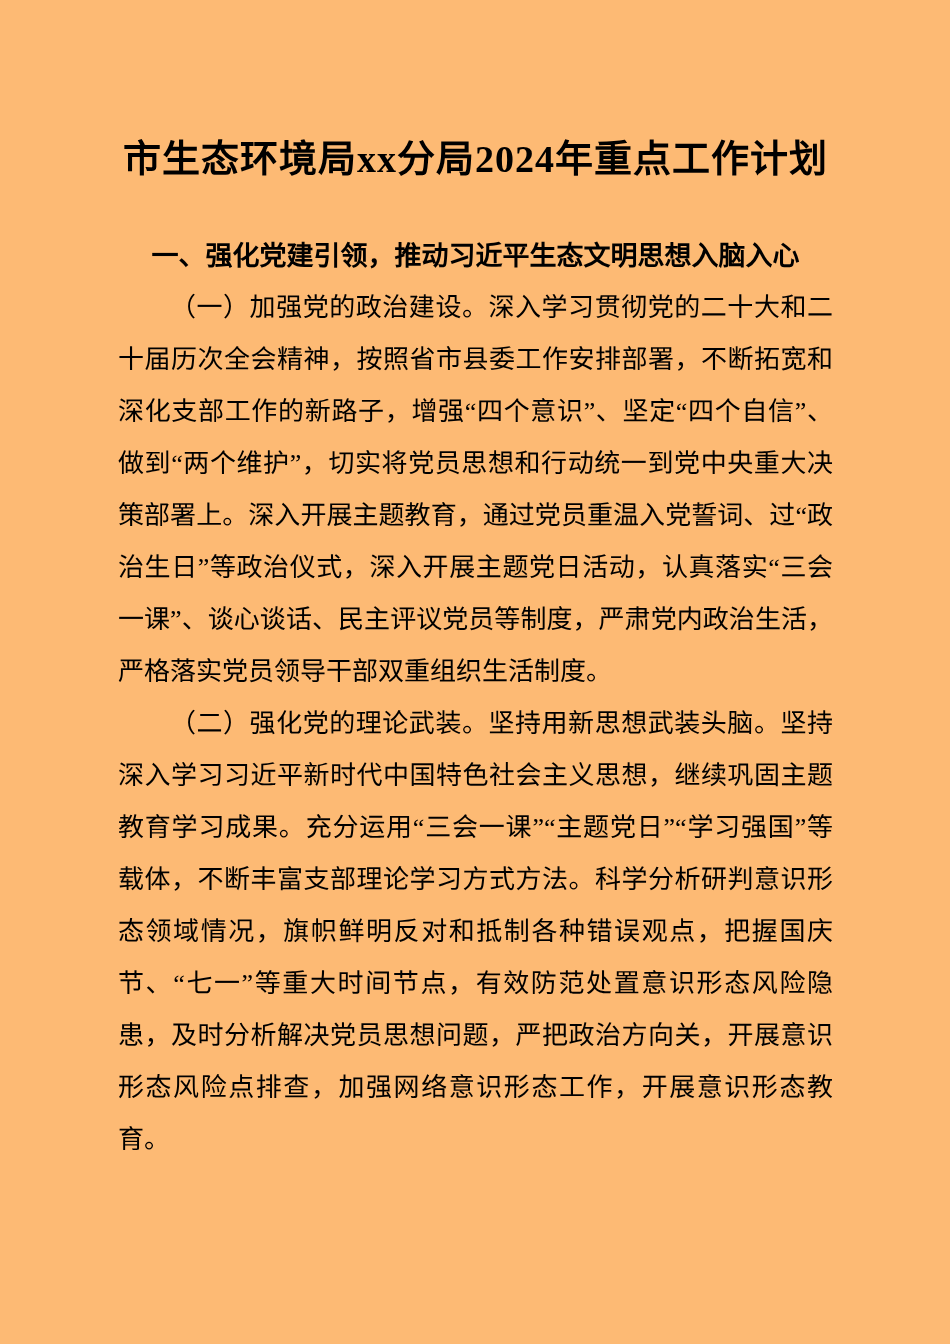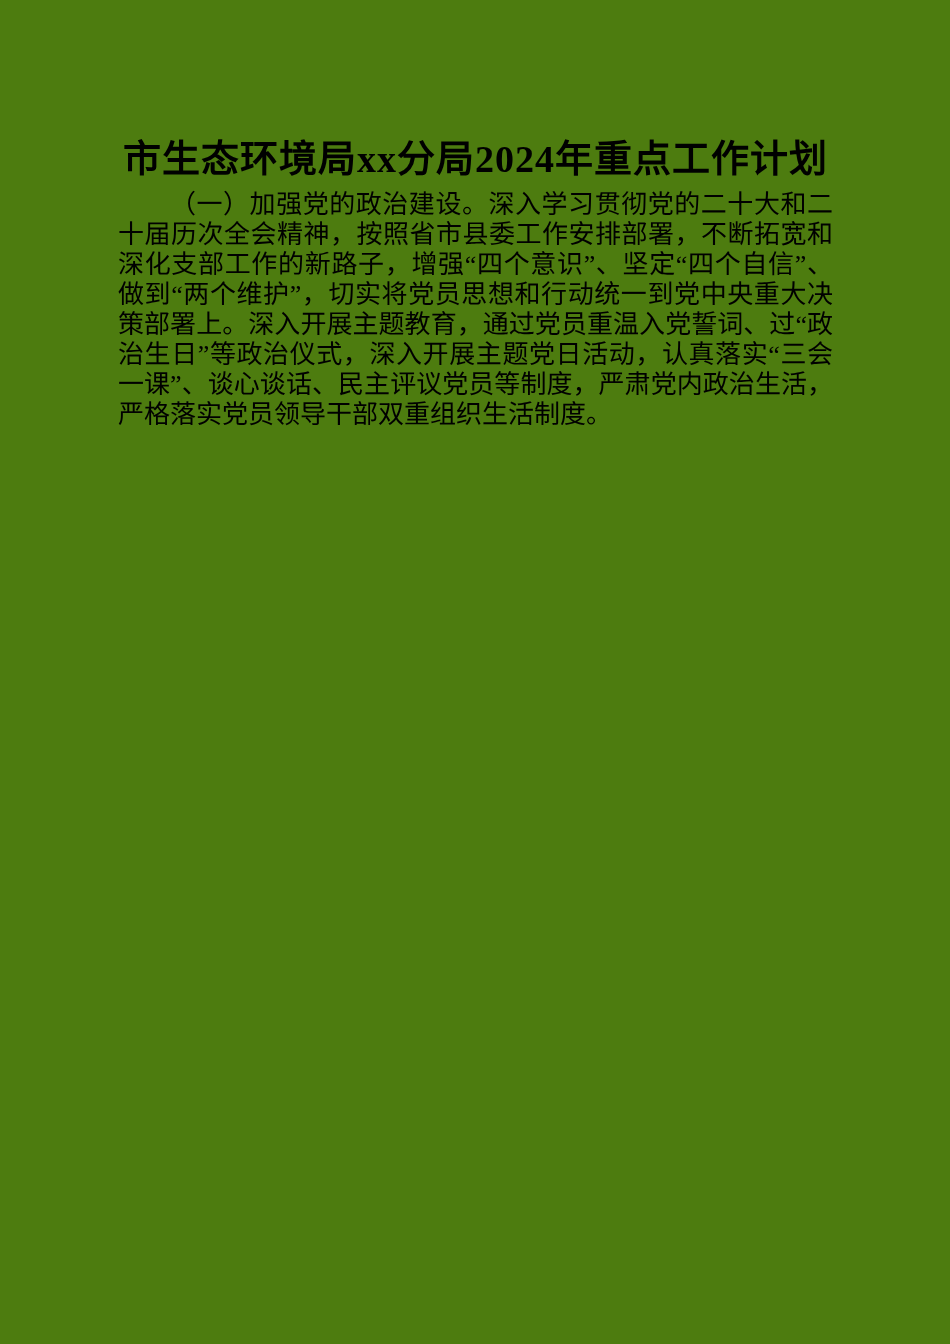--- a/index.html
+++ b/index.html
@@ -5,21 +5,21 @@
   html, body {
     margin: 0;
     padding: 0;
     background: #ffffff;
   }
   .page {
     position: relative;
     width: 950px;
     height: 1344px;
     box-sizing: border-box;
-    background: #4d7c0f;
+    background: #fdba74;
     padding: 132px 117px 0 118px;
     overflow: hidden;
     color: #000000;
   }
   .doc-title {
     margin: 0;
     text-align: center;
     font-family: "Liberation Serif", "DejaVu Serif", serif;
     font-weight: 700;
     font-size: 38px;
@@ -34,33 +34,35 @@
     font-weight: 700;
     font-size: 27px;
     line-height: 44px;
     color: #000000;
   }
   .body-para {
     margin: 0;
     font-family: "Liberation Serif", "DejaVu Serif", serif;
     font-weight: 400;
     font-size: 26px;
-    line-height: 30px;
+    line-height: 52px;
     text-align: justify;
     text-justify: inter-character;
     text-indent: 2em;
     color: #000000;
   }
   .body-para.first {
     margin-top: 4px;
   }
 </style>
 </head>
 <body>
 
 <div class="page">
   <h1 class="doc-title">市生态环境局xx分局2024年重点工作计划</h1>
 
+  <h2 class="section-heading">一、强化党建引领，推动习近平生态文明思想入脑入心</h2>
 
   <p class="body-para first">（一）加强党的政治建设。深入学习贯彻党的二十大和二十届历次全会精神，按照省市县委工作安排部署，不断拓宽和深化支部工作的新路子，增强“四个意识”、坚定“四个自信”、做到“两个维护”，切实将党员思想和行动统一到党中央重大决策部署上。深入开展主题教育，通过党员重温入党誓词、过“政治生日”等政治仪式，深入开展主题党日活动，认真落实“三会一课”、谈心谈话、民主评议党员等制度，严肃党内政治生活，严格落实党员领导干部双重组织生活制度。</p>
 
+  <p class="body-para">（二）强化党的理论武装。坚持用新思想武装头脑。坚持深入学习习近平新时代中国特色社会主义思想，继续巩固主题教育学习成果。充分运用“三会一课”“主题党日”“学习强国”等载体，不断丰富支部理论学习方式方法。科学分析研判意识形态领域情况，旗帜鲜明反对和抵制各种错误观点，把握国庆节、“七一”等重大时间节点，有效防范处置意识形态风险隐患，及时分析解决党员思想问题，严把政治方向关，开展意识形态风险点排查，加强网络意识形态工作，开展意识形态教育。</p>
 
 </div>
 
 </body></html>

